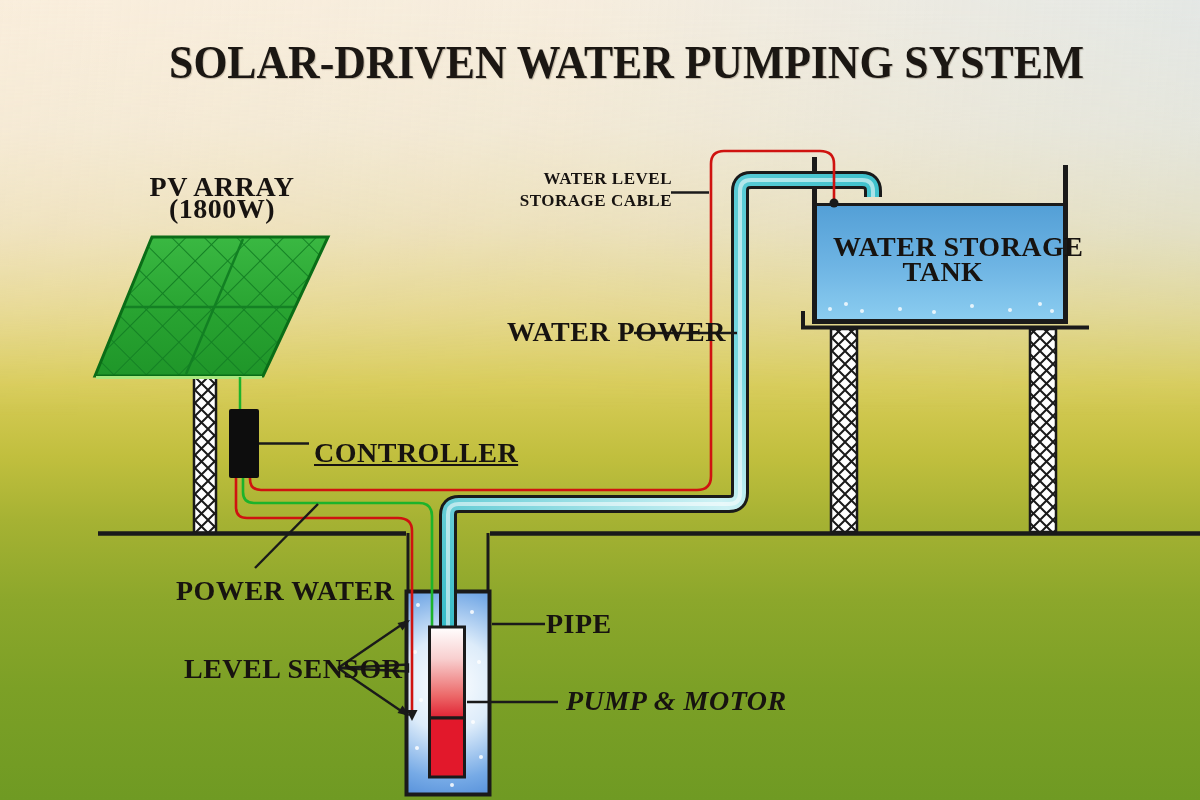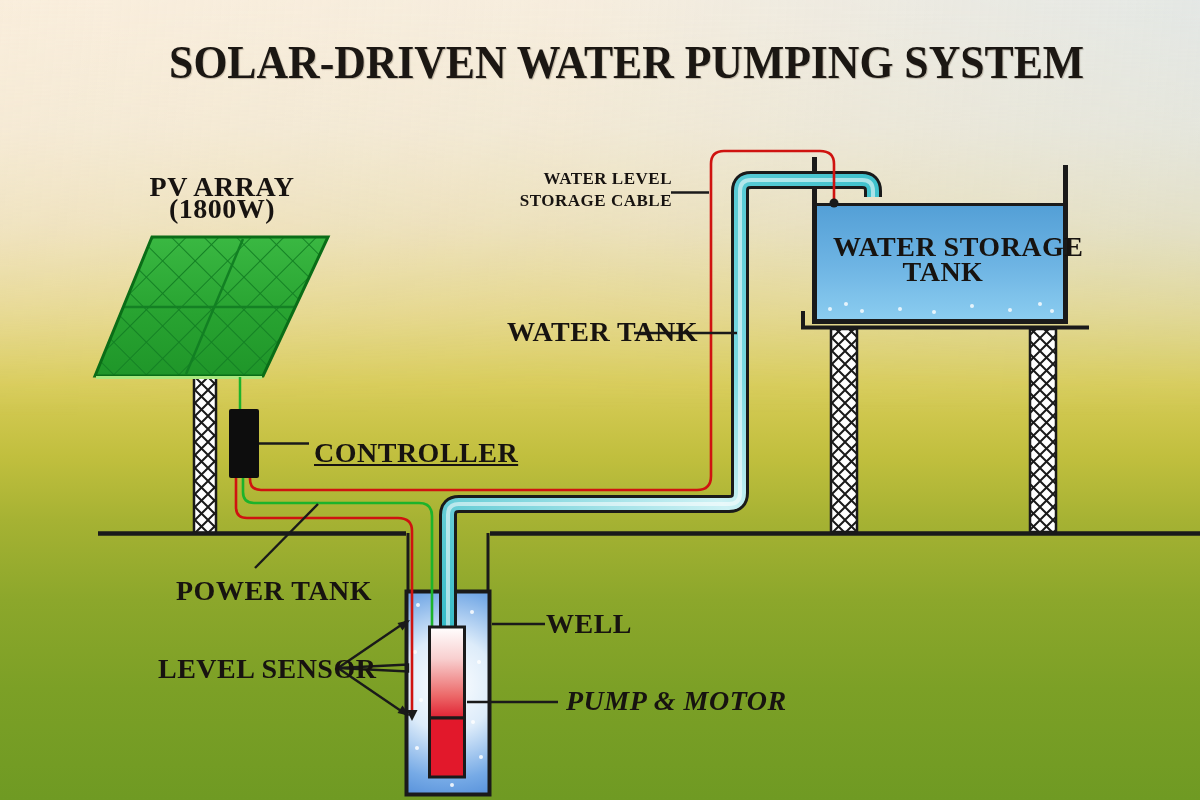--- a/index.html
+++ b/index.html
@@ -183,29 +183,29 @@
   <div class="lbl center" style="top:176px;left:140px;width:164px;">
     <div>PV ARRAY</div>
     <div>(1800W)</div>
   </div>
 
   <div class="lbl small right" style="top:168px;left:500px;width:172px;">
     <div>WATER LEVEL</div>
     <div>STORAGE CABLE</div>
   </div>
 
-  <div class="lbl" style="top:321px;left:507px;">WATER TANK</div>
+  <div class="lbl" style="top:321px;left:507px;">WATER POWER</div>
 
   <div class="lbl" style="top:442px;left:314px;text-decoration:underline;">CONTROLLER</div>
 
-  <div class="lbl" style="top:580px;left:176px;">POWER TANK</div>
-
-  <div class="lbl" style="top:658px;left:158px;">LEVEL SENSOR</div>
-
-  <div class="lbl" style="top:613px;left:546px;">WELL</div>
+  <div class="lbl" style="top:580px;left:176px;">POWER WATER</div>
+
+  <div class="lbl" style="top:658px;left:184px;">LEVEL SENSOR</div>
+
+  <div class="lbl" style="top:613px;left:546px;">PIPE</div>
 
   <div class="lbl" style="top:690px;left:566px;font-style:italic;">PUMP &amp; MOTOR</div>
 
   <div class="lbl center" style="top:234px;left:833px;width:220px;line-height:25px;">
     <div>WATER STORAGE</div>
     <div>TANK</div>
   </div>
 </div>
 
 </body></html>

